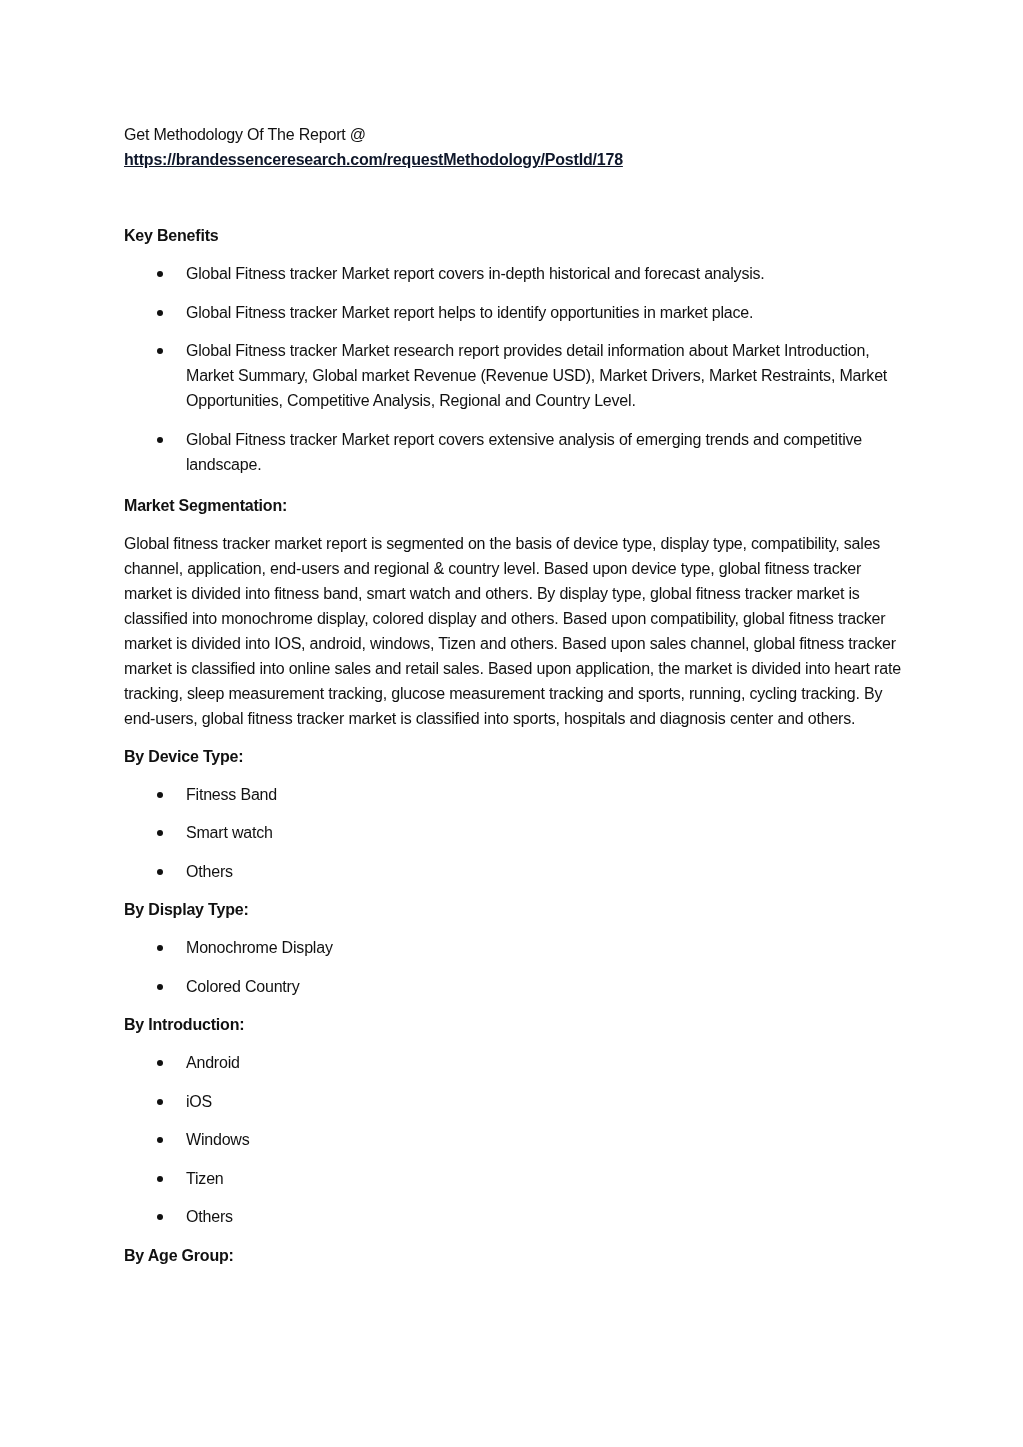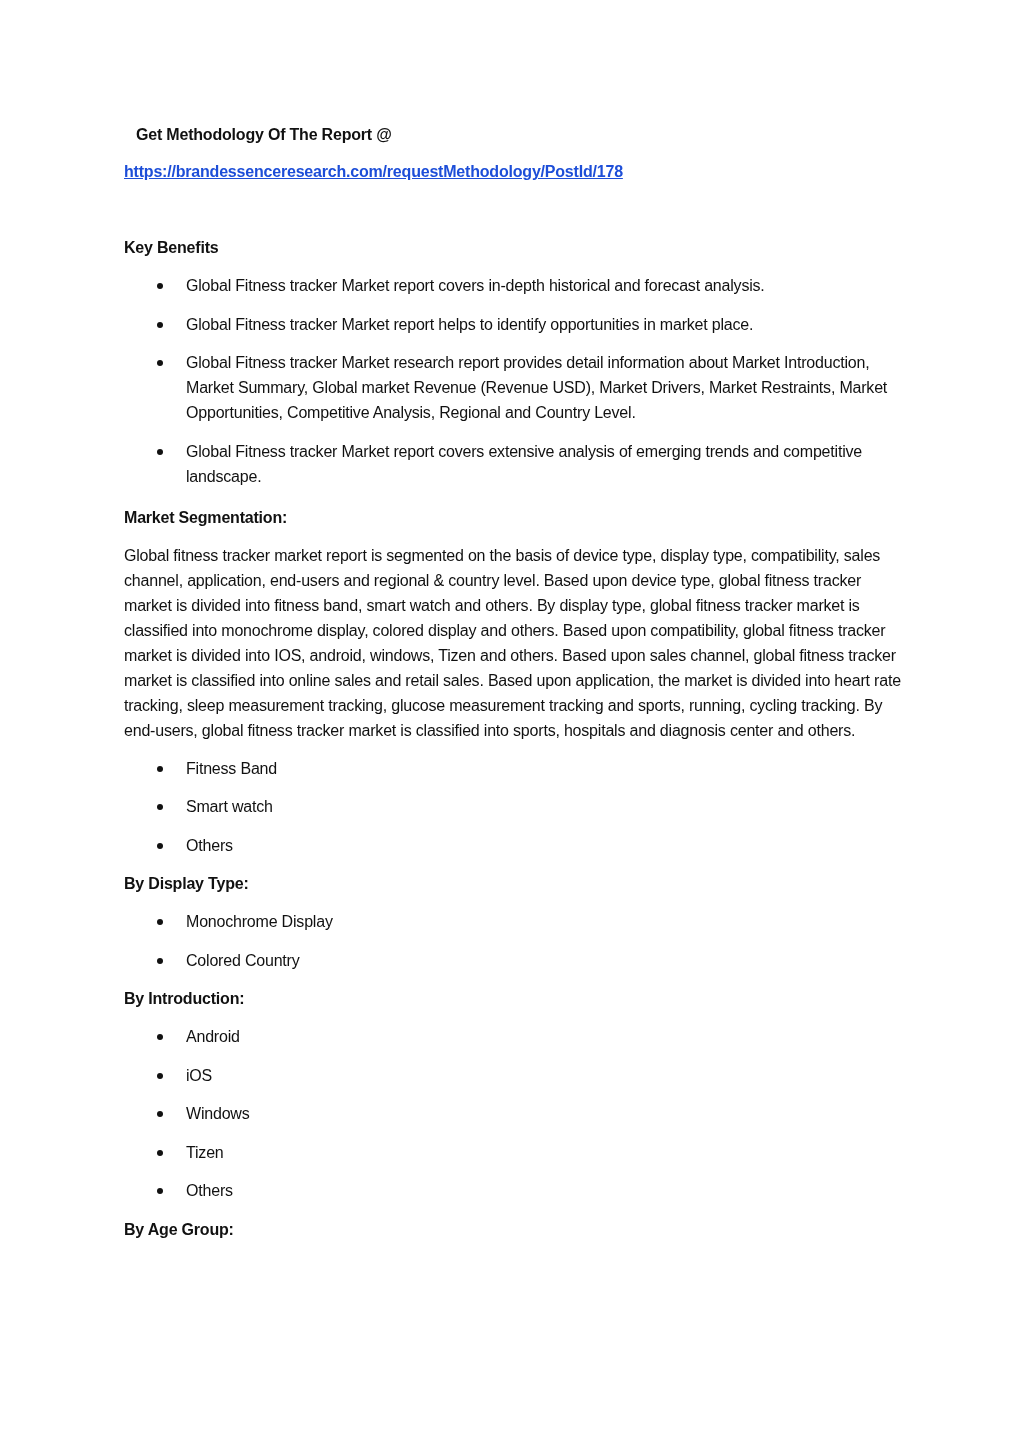--- a/index.html
+++ b/index.html
@@ -18,22 +18,22 @@
     .page {
       position: absolute;
       left: 124px;
       top: 122px;
       width: 780px;
       font-size: 16px;
       line-height: 25px;
       letter-spacing: -0.2px;
     }
     .heading {
-      font-weight: bold;
-      margin: 12px;
+      font-weight: normal;
+      margin: 0;
     }
     .link {
       color: #1f5fa8;
       text-decoration: underline;
       font-weight: bold;
       display: block;
       margin: 0;
     }
     .gap-lg { height: 51px; }
     .section-heading {
@@ -63,35 +63,36 @@
       margin: 0 0 13px 0;
     }
     .first-heading { margin-top: 0; }
   </style>
 </head>
 <body>
 
 <div class="page">
 
   <p class="heading first-heading">Get Methodology Of The Report @</p>
-  <a class="link" style="color: #1d4ed8;">https://brandessenceresearch.com/requestMethodology/PostId/178</a>
+  <a class="link" style="color: #0f172a;">https://brandessenceresearch.com/requestMethodology/PostId/178</a>
 
   <div class="gap-lg"></div>
 
   <p class="section-heading" style="margin-top:0">Key Benefits</p>
   <ul class="bullets">
     <li><span class="bullet"></span><span>Global Fitness tracker Market report covers in-depth historical and forecast analysis.</span></li>
     <li><span class="bullet"></span><span>Global Fitness tracker Market report helps to identify opportunities in market place.</span></li>
     <li><span class="bullet"></span><span>Global Fitness tracker Market research report provides detail information about Market Introduction, Market Summary, Global market Revenue (Revenue USD), Market Drivers, Market Restraints, Market Opportunities, Competitive Analysis, Regional and Country Level.</span></li>
     <li><span class="bullet"></span><span>Global Fitness tracker Market report covers extensive analysis of emerging trends and competitive landscape.</span></li>
   </ul>
 
   <p class="section-heading" style="margin-top:16px">Market Segmentation:</p>
   <p class="paragraph">Global fitness tracker market report is segmented on the basis of device type,  display type, compatibility, sales channel, application, end-users and regional &amp; country level. Based upon device type, global fitness tracker market is divided into fitness band, smart watch and others. By display type, global fitness tracker market is classified into monochrome display, colored display and others. Based upon compatibility, global fitness tracker market is divided into IOS, android, windows, Tizen and others. Based upon sales channel, global fitness tracker market is classified into online sales and retail sales. Based upon application, the market is divided into heart rate tracking, sleep measurement tracking, glucose measurement tracking and sports, running, cycling tracking. By end-users, global fitness tracker market is classified into sports, hospitals and diagnosis center and others.</p>
 
+  <p class="section-heading" style="margin-top:0">By Device Type:</p>
   <ul class="bullets">
     <li><span class="bullet"></span><span>Fitness Band</span></li>
     <li><span class="bullet"></span><span>Smart watch</span></li>
     <li><span class="bullet"></span><span>Others</span></li>
   </ul>
 
   <p class="section-heading" style="margin-top:0">By Display Type:</p>
   <ul class="bullets">
     <li><span class="bullet"></span><span>Monochrome Display</span></li>
     <li><span class="bullet"></span><span>Colored Country</span></li>

